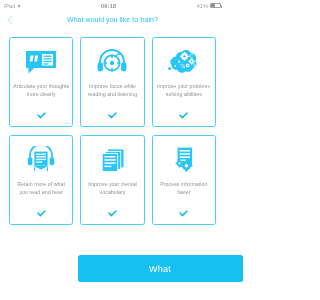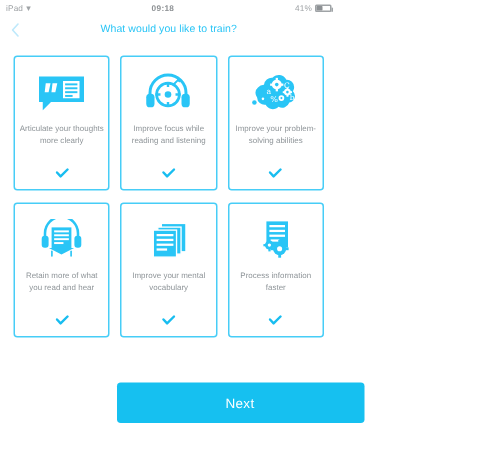--- a/index.html
+++ b/index.html
@@ -312,14 +312,14 @@
     <div class="card-check">
       <svg width="9" height="7" viewBox="0 0 9 7" aria-hidden="true">
         <polyline points="1,3 3.4,5.6 8,1" fill="none" stroke="#18bdf0" stroke-width="1.6" stroke-linecap="round" stroke-linejoin="round"></polyline>
       </svg>
     </div>
   </div>
 
 </div>
 
 <div class="btn-wrap">
-  <button class="btn-next">Next</button>
+  <button class="btn-next">What</button>
 </div>
 
 </body></html>

